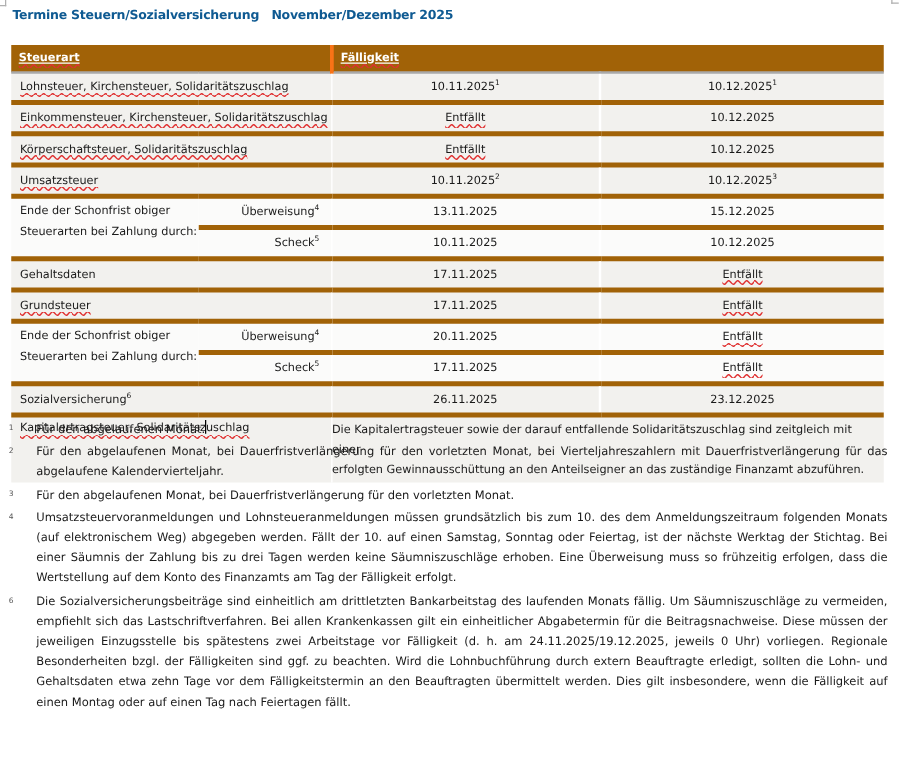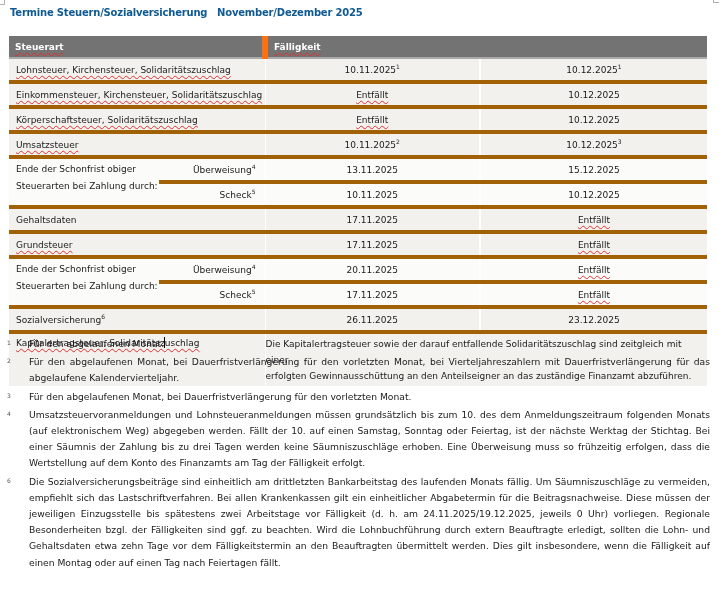--- a/index.html
+++ b/index.html
@@ -44,28 +44,29 @@
       border-collapse: collapse;
       font-size: 9px;
     }
     .table td, .table th {
       padding: 0;
       height: 21px;
       vertical-align: middle;
       border-bottom: 4px solid #a16207;
     }
     .table thead th {
-      background: #737373;
+      background: #a16207;
       color: #ffffff;
       font-weight: bold;
       text-align: left;
       height: 21px;
       padding-left: 6px;
       border-bottom: 2px solid #a9a9a9;
       font-size: 9px;
+      text-decoration: underline;
     }
     .table thead th.h2 { padding-left: 6px; }
     .row-shaded td { background: #f2f1ee; }
     .row-light td { background: #fbfbfa; }
     .c-label { padding-left: 7px !important; text-align: left; }
     .c-sub { text-align: right; padding-right: 9px !important; }
     .c-date { text-align: center; border-left: 1px solid #ffffff; }
     .c-date2 { text-align: center; border-left: 2px solid #ffffff; }
     .spell {
       text-decoration: underline wavy #e03030;
@@ -124,21 +125,21 @@
 <table class="table">
   <colgroup>
     <col style="width:150px">
     <col style="width:106px">
     <col style="width:215px">
     <col style="width:227px">
   </colgroup>
   <thead>
     <tr>
       <th colspan="2"><span class="hdr-spell">Steuerart</span></th>
-      <th colspan="2" class="h2" style="border-left:6px solid #f97316;margin-top:32px;"><span class="hdr-spell">Fälligkeit</span></th>
+      <th colspan="2" class="h2" style="border-left:3px solid #f97316;margin-top:32px;"><span class="hdr-spell">Fälligkeit</span></th>
     </tr>
   </thead>
   <tbody>
     <tr class="row-shaded">
       <td colspan="2" class="c-label"><span class="spell">Lohnsteuer, Kirchensteuer, Solidaritätszuschlag</span></td>
       <td class="c-date"><span>10.11.2025</span><sup>1</sup></td>
       <td class="c-date2"><span>10.12.2025</span><sup>1</sup></td>
     </tr>
     <tr class="row-shaded">
       <td colspan="2" class="c-label"><span class="spell">Einkommensteuer, Kirchensteuer, Solidaritätszuschlag</span></td>

